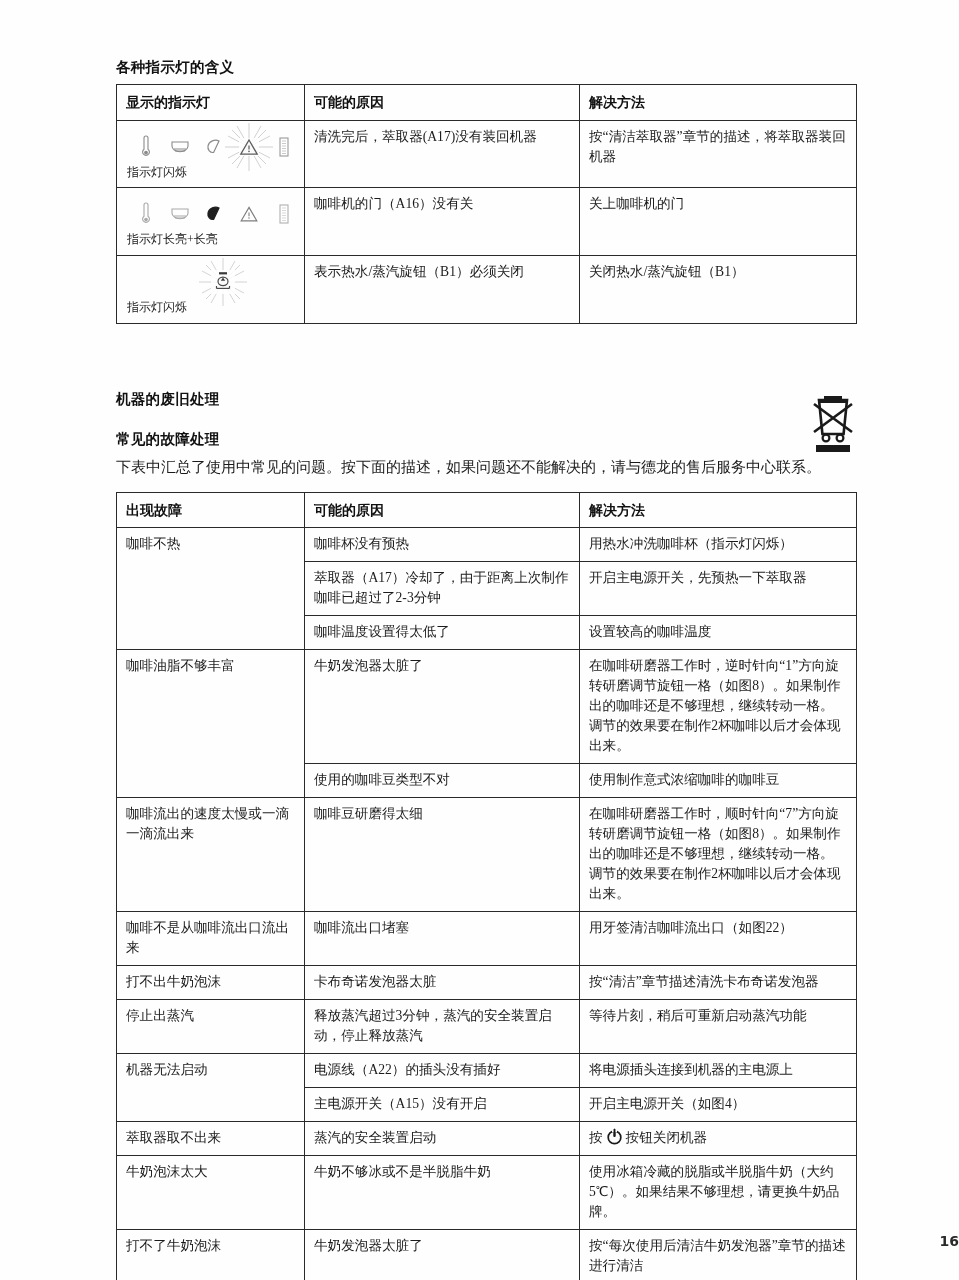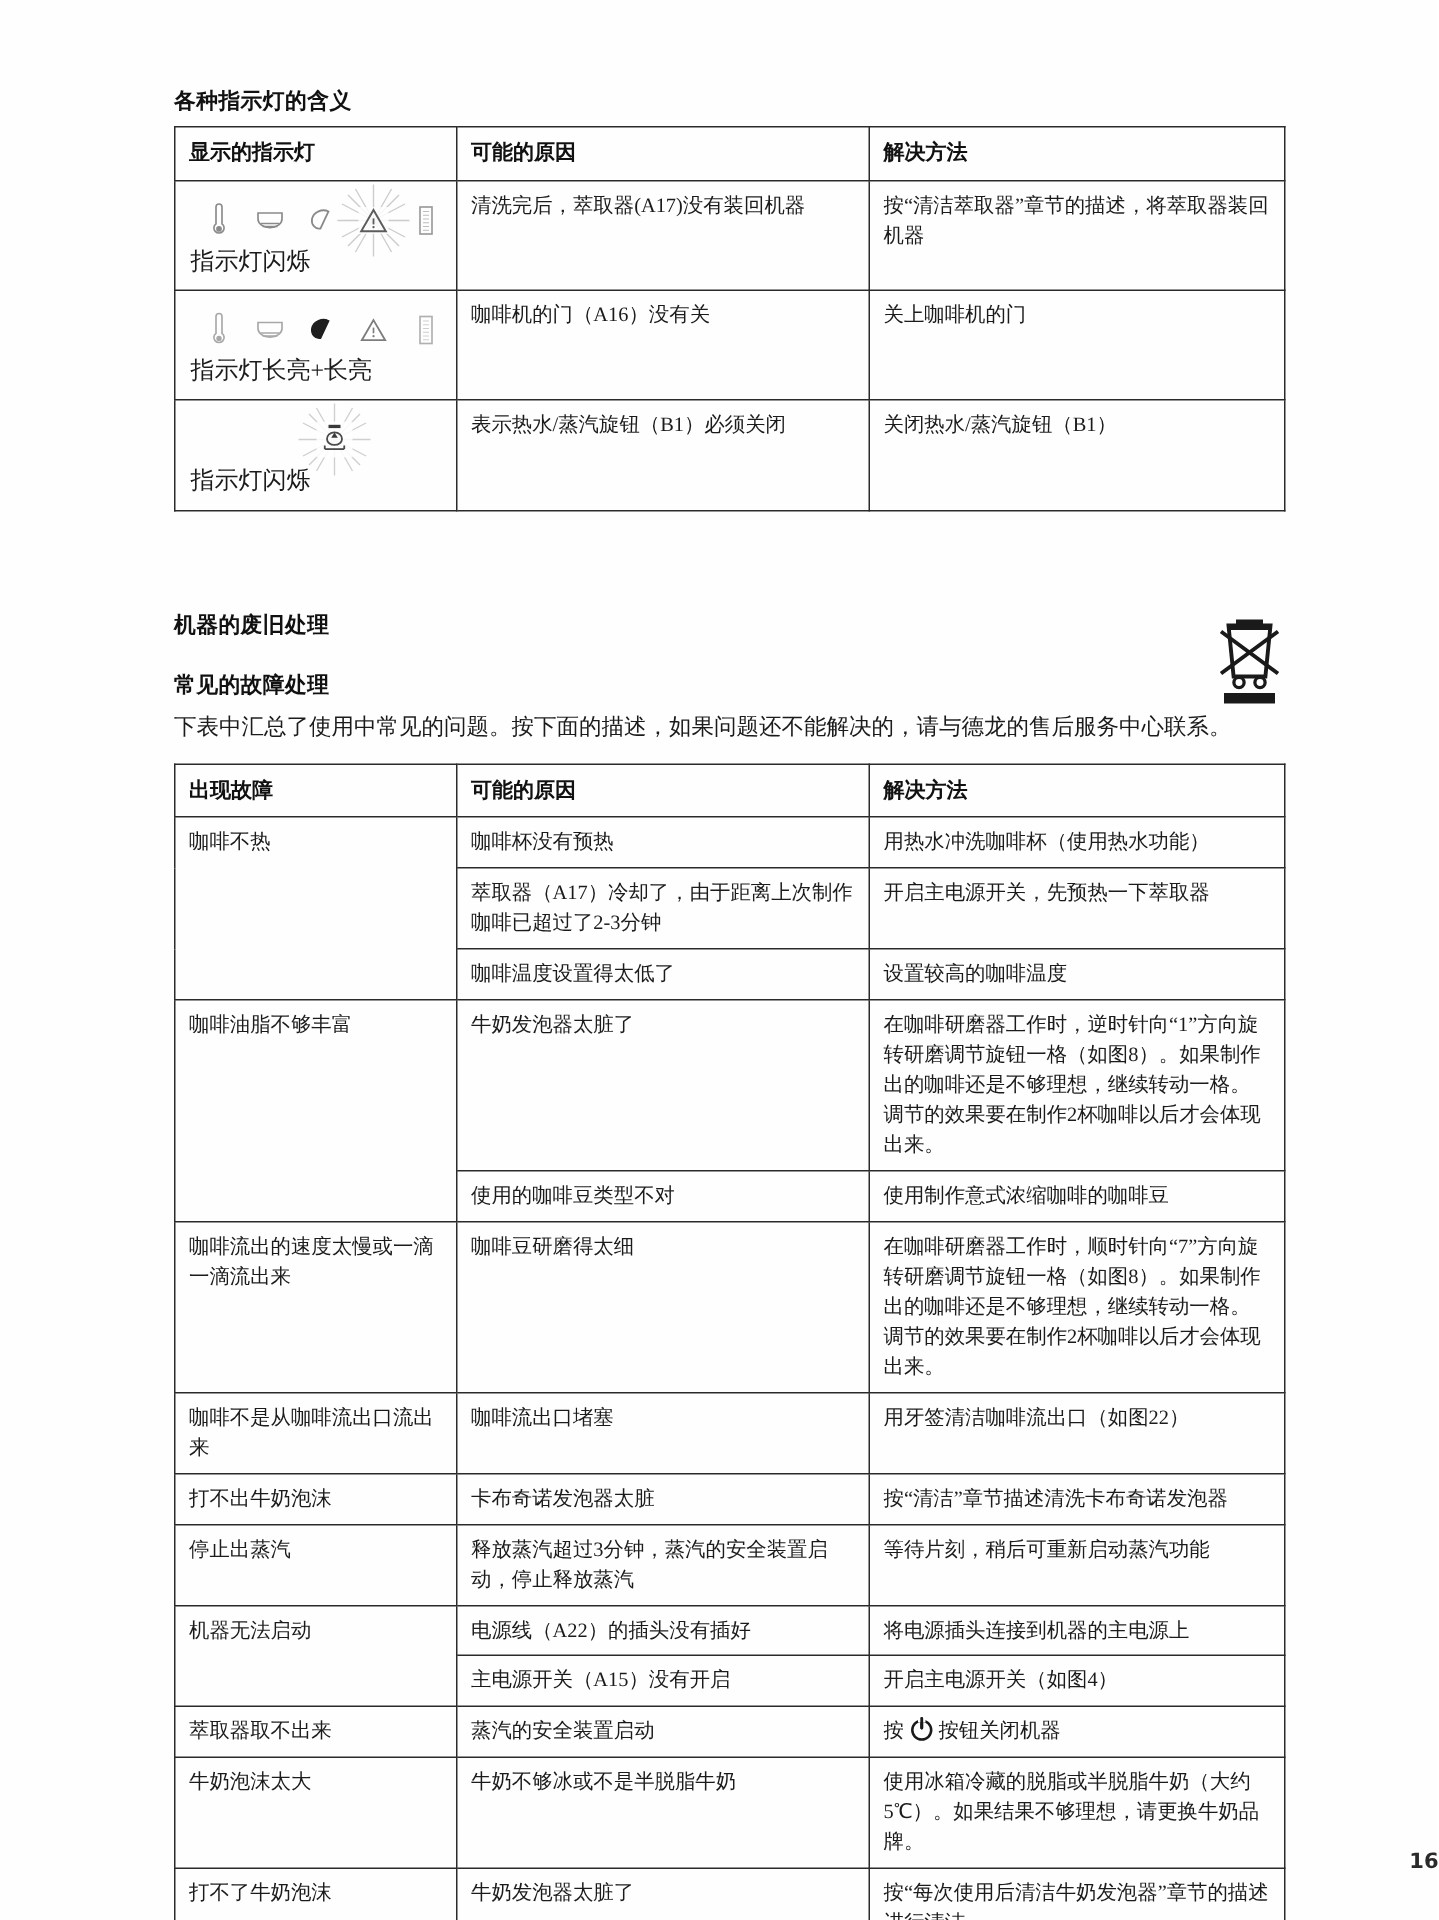--- a/index.html
+++ b/index.html
@@ -92,21 +92,21 @@
   .ind {
     position: relative;
     width: 22px;
     height: 26px;
     display: flex;
     align-items: center;
     justify-content: center;
   }
   .ind svg { display: block; overflow: visible; }
   .lamp-label {
-    font-size: 16px;
+    font-size: 12px;
     line-height: 1.4;
     padding-left: 1px;
     margin-top: -3px;
   }
   .flash { position: absolute; left: 50%; top: 50%; transform: translate(-50%,-50%); }
 
   
   .bin-wrap {
     position: absolute;
     right: 0px;
@@ -334,21 +334,21 @@
       <tbody>
           <tr class="t-head-row">
         <th>出现故障</th>
         <th>可能的原因</th>
         <th>解决方法</th>
       </tr>
 
       <tr>
         <td rowspan="3">咖啡不热</td>
         <td>咖啡杯没有预热</td>
-        <td>用热水冲洗咖啡杯（使用热水功能）</td>
+        <td>用热水冲洗咖啡杯（指示灯闪烁）</td>
       </tr>
       <tr>
         <td>萃取器（A17）冷却了，由于距离上次制作咖啡已超过了2-3分钟</td>
         <td>开启主电源开关，先预热一下萃取器</td>
       </tr>
       <tr>
         <td>咖啡温度设置得太低了</td>
         <td>设置较高的咖啡温度</td>
       </tr>
 

